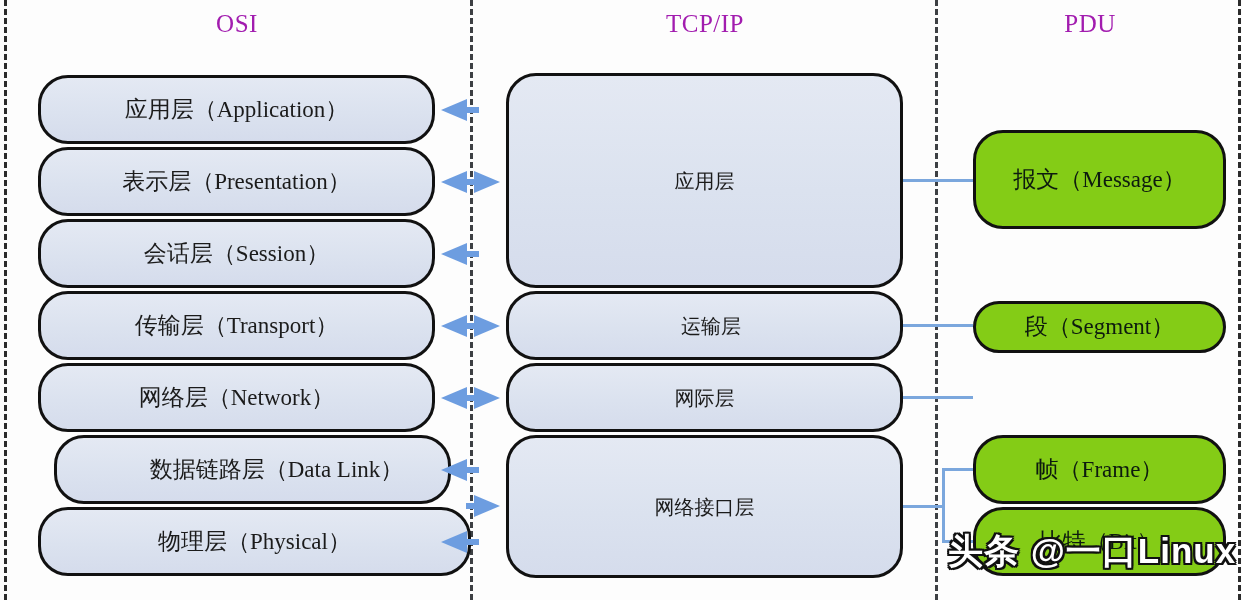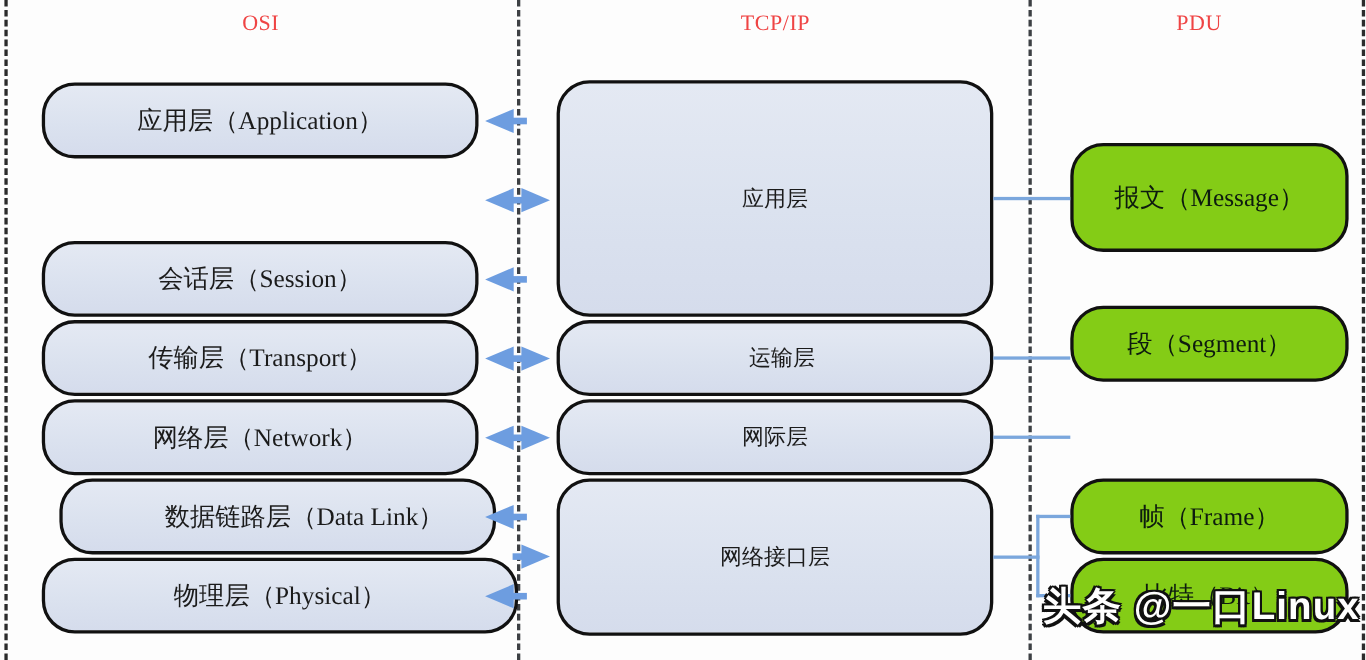--- a/index.html
+++ b/index.html
@@ -14,21 +14,21 @@
   
   .vrule{position:absolute;top:0;bottom:0;width:0;border-left:3px dashed #3a3a3a;}
   .vrule.left{left:4px;border-left-color:#2b2b2b;}
   .vrule.d1{left:470px;border-left-color:#3d4044;}
   .vrule.d2{left:935px;border-left-color:#3d4044;}
   .vrule.right{left:1238px;border-left-color:#2b2b2b;}
 
   
   .col-title{
     position:absolute;top:10px;
-    font-size:20px;color:#ef4444;letter-spacing:.5px;
+    font-size:25px;color:#a21caf;letter-spacing:.5px;
     font-family:"Liberation Serif","DejaVu Serif",serif;
     white-space:nowrap;text-align:center;
   }
 
   
   .box{
     position:absolute;
     box-sizing:border-box;
     border:3px solid #111;
     border-radius:30px;
@@ -93,33 +93,34 @@
   <div class="vrule left"></div>
   <div class="vrule d1"></div>
   <div class="vrule d2"></div>
   <div class="vrule right"></div>
 
   <div class="col-title" style="left:177px;width:120px;">OSI</div>
   <div class="col-title" style="left:640px;width:130px;">TCP/IP</div>
   <div class="col-title" style="left:1030px;width:120px;">PDU</div>
 
   <div class="box blue osi-box" style="left:38px;top:75px;width:397px;height:69px;">应用层（Application）</div>
+  <div class="box blue osi-box" style="left:38px;top:147px;width:397px;height:69px;">表示层（Presentation）</div>
   <div class="box blue osi-box" style="left:38px;top:219px;width:397px;height:69px;">会话层（Session）</div>
   <div class="box blue osi-box" style="left:38px;top:291px;width:397px;height:69px;">传输层（Transport）</div>
   <div class="box blue osi-box" style="left:38px;top:363px;width:397px;height:69px;">网络层（Network）</div>
   <div class="box blue osi-box" style="left:54px;top:435px;width:397px;height:69px;padding-left:48px;">数据链路层（Data Link）</div>
   <div class="box blue osi-box" style="left:38px;top:507px;width:433px;height:69px;">物理层（Physical）</div>
 
   <div class="box blue tcp-box" style="left:506px;top:73px;width:397px;height:215px;">应用层</div>
   <div class="box blue tcp-box" style="left:506px;top:291px;width:397px;height:69px;padding-left:13px;">运输层</div>
   <div class="box blue tcp-box" style="left:506px;top:363px;width:397px;height:69px;">网际层</div>
   <div class="box blue tcp-box" style="left:506px;top:435px;width:397px;height:143px;">网络接口层</div>
 
   <div class="box green pdu-box" style="left:973px;top:130px;width:253px;height:99px;">报文（Message）</div>
-  <div class="box green pdu-box" style="left:973px;top:278px;width:253px;height:69px;">段（Segment）</div>
+  <div class="box green pdu-box" style="left:973px;top:301px;width:253px;height:52px;">段（Segment）</div>
   <div class="box green pdu-box" style="left:973px;top:435px;width:253px;height:69px;">帧（Frame）</div>
   <div class="box green pdu-box" style="left:973px;top:507px;width:253px;height:69px;">比特（Bit）</div>
 
   <div class="conn h" style="left:903px;top:179px;width:70px;"></div>
 
   <div class="conn h" style="left:903px;top:324px;width:70px;"></div>
 
   <div class="conn h" style="left:903px;top:396px;width:70px;"></div>
 
   <div class="conn h" style="left:903px;top:505px;width:42px;"></div>

